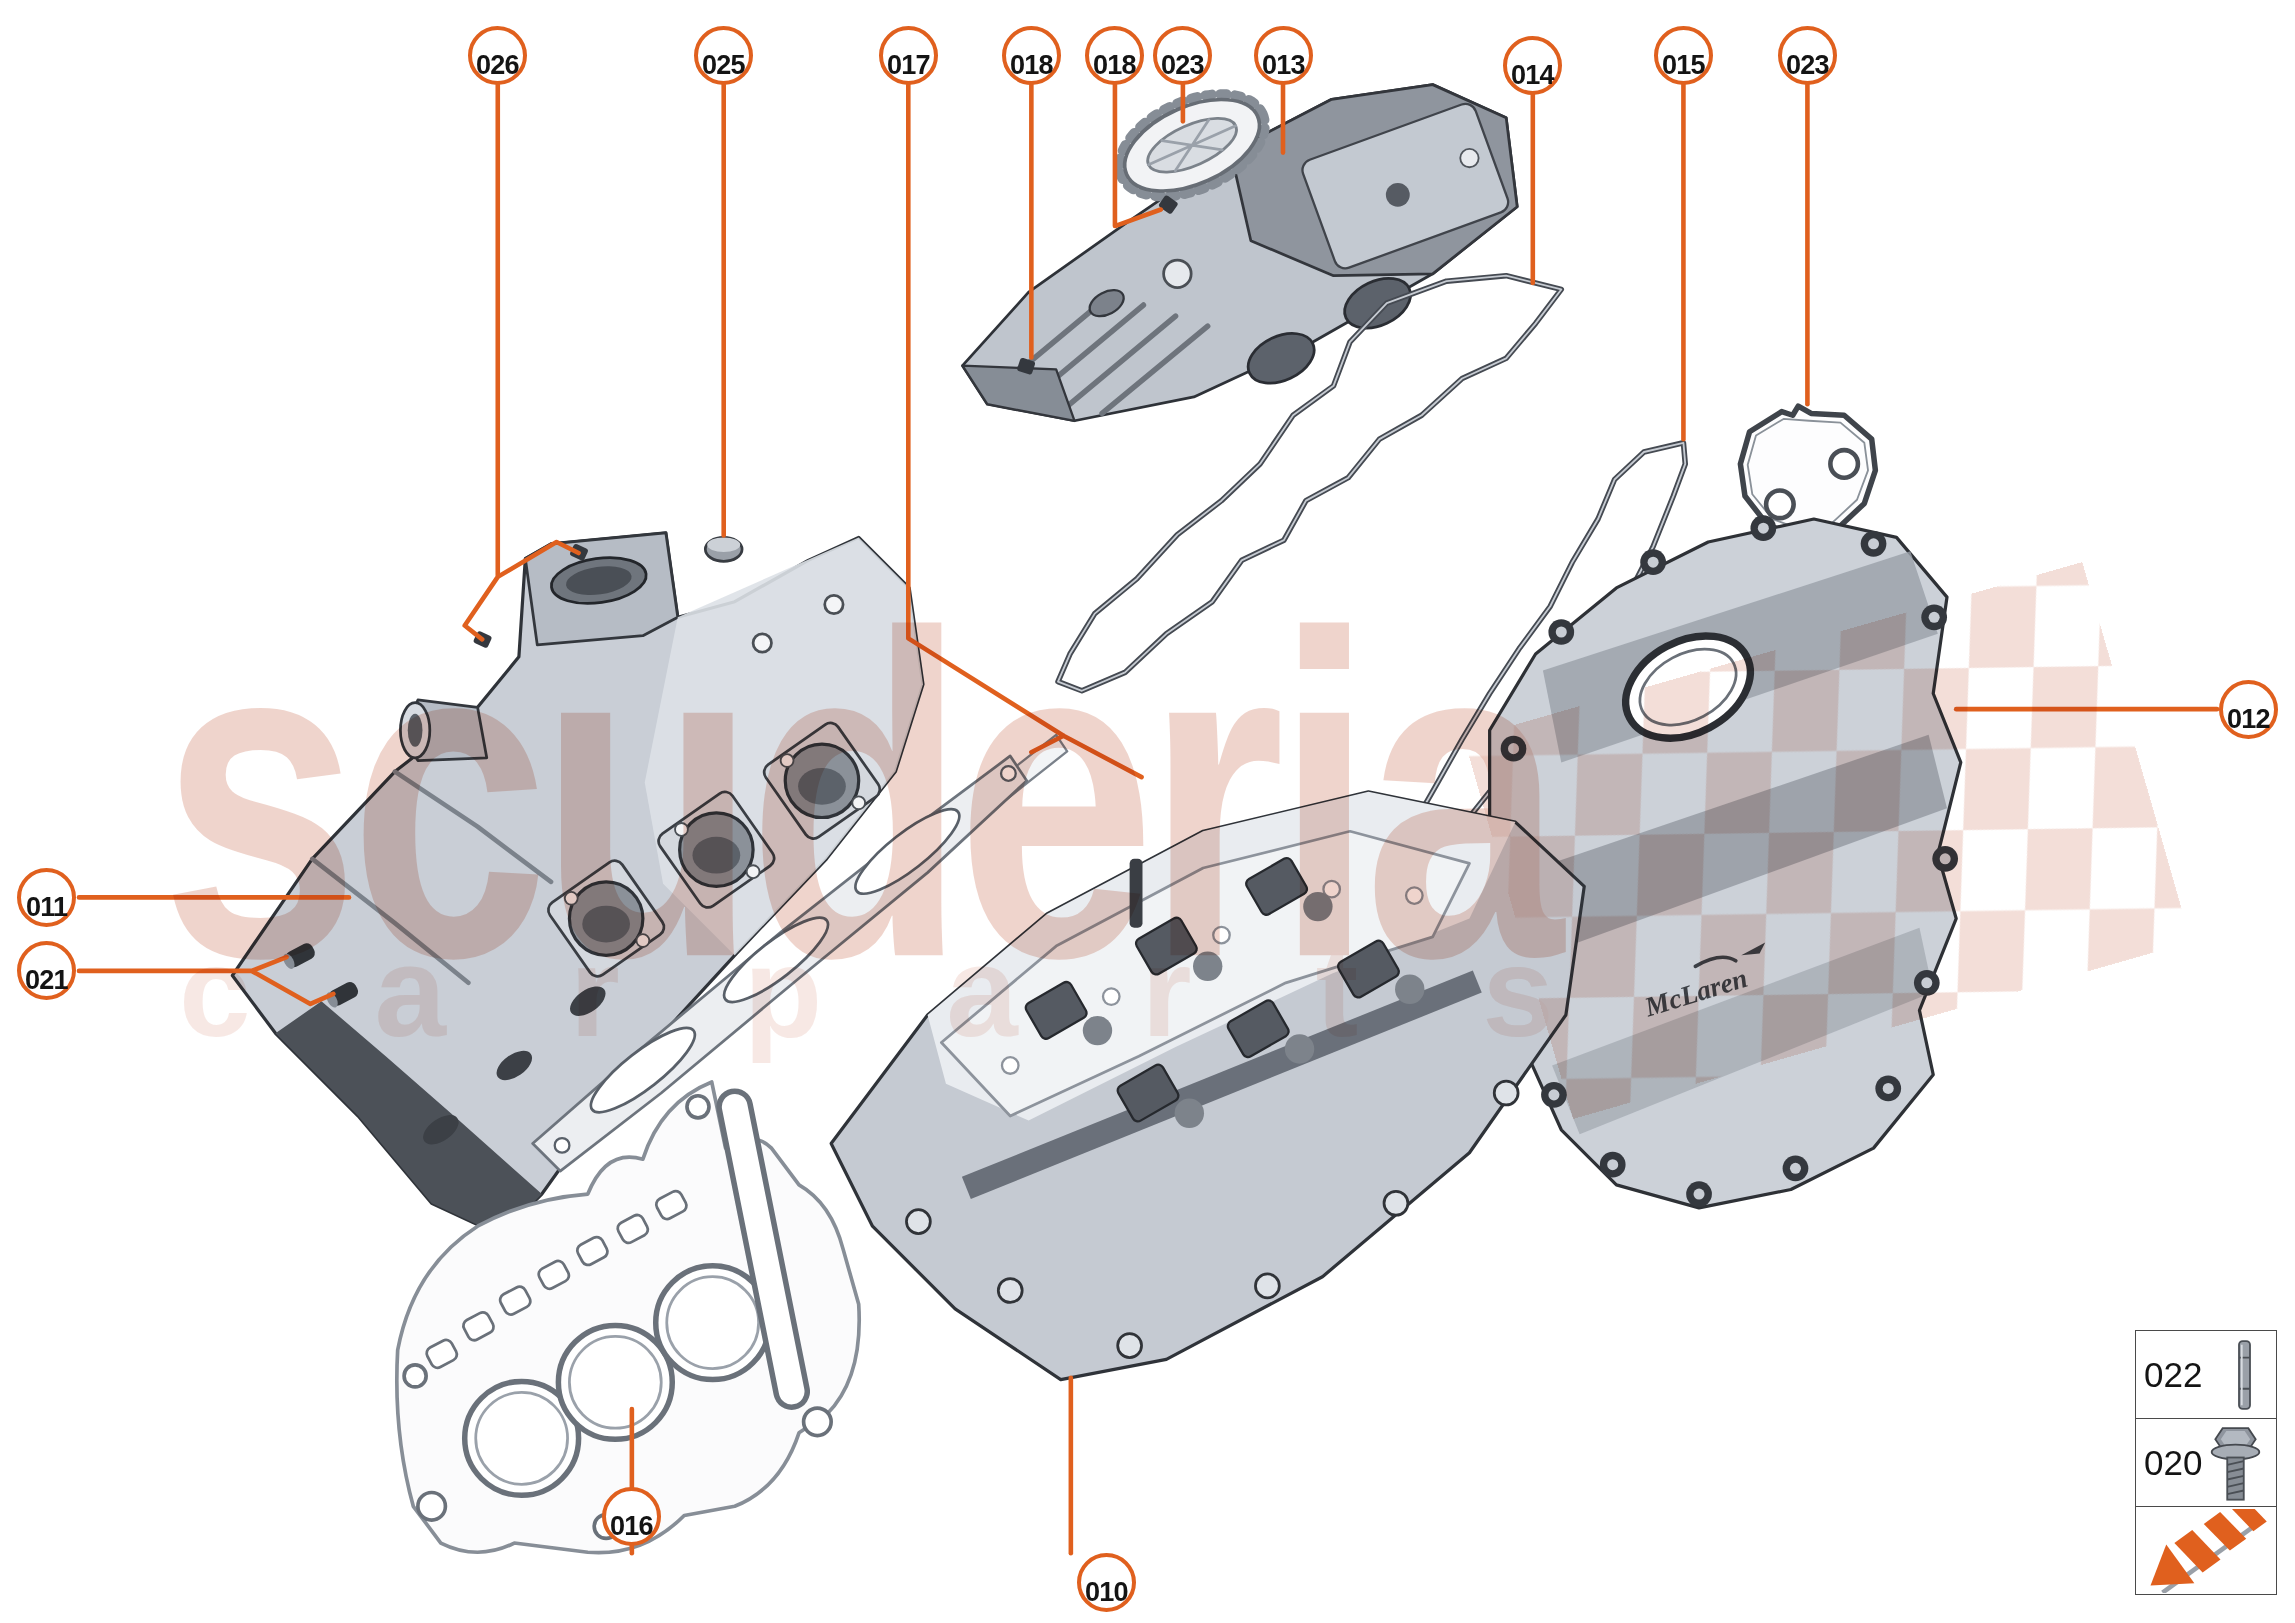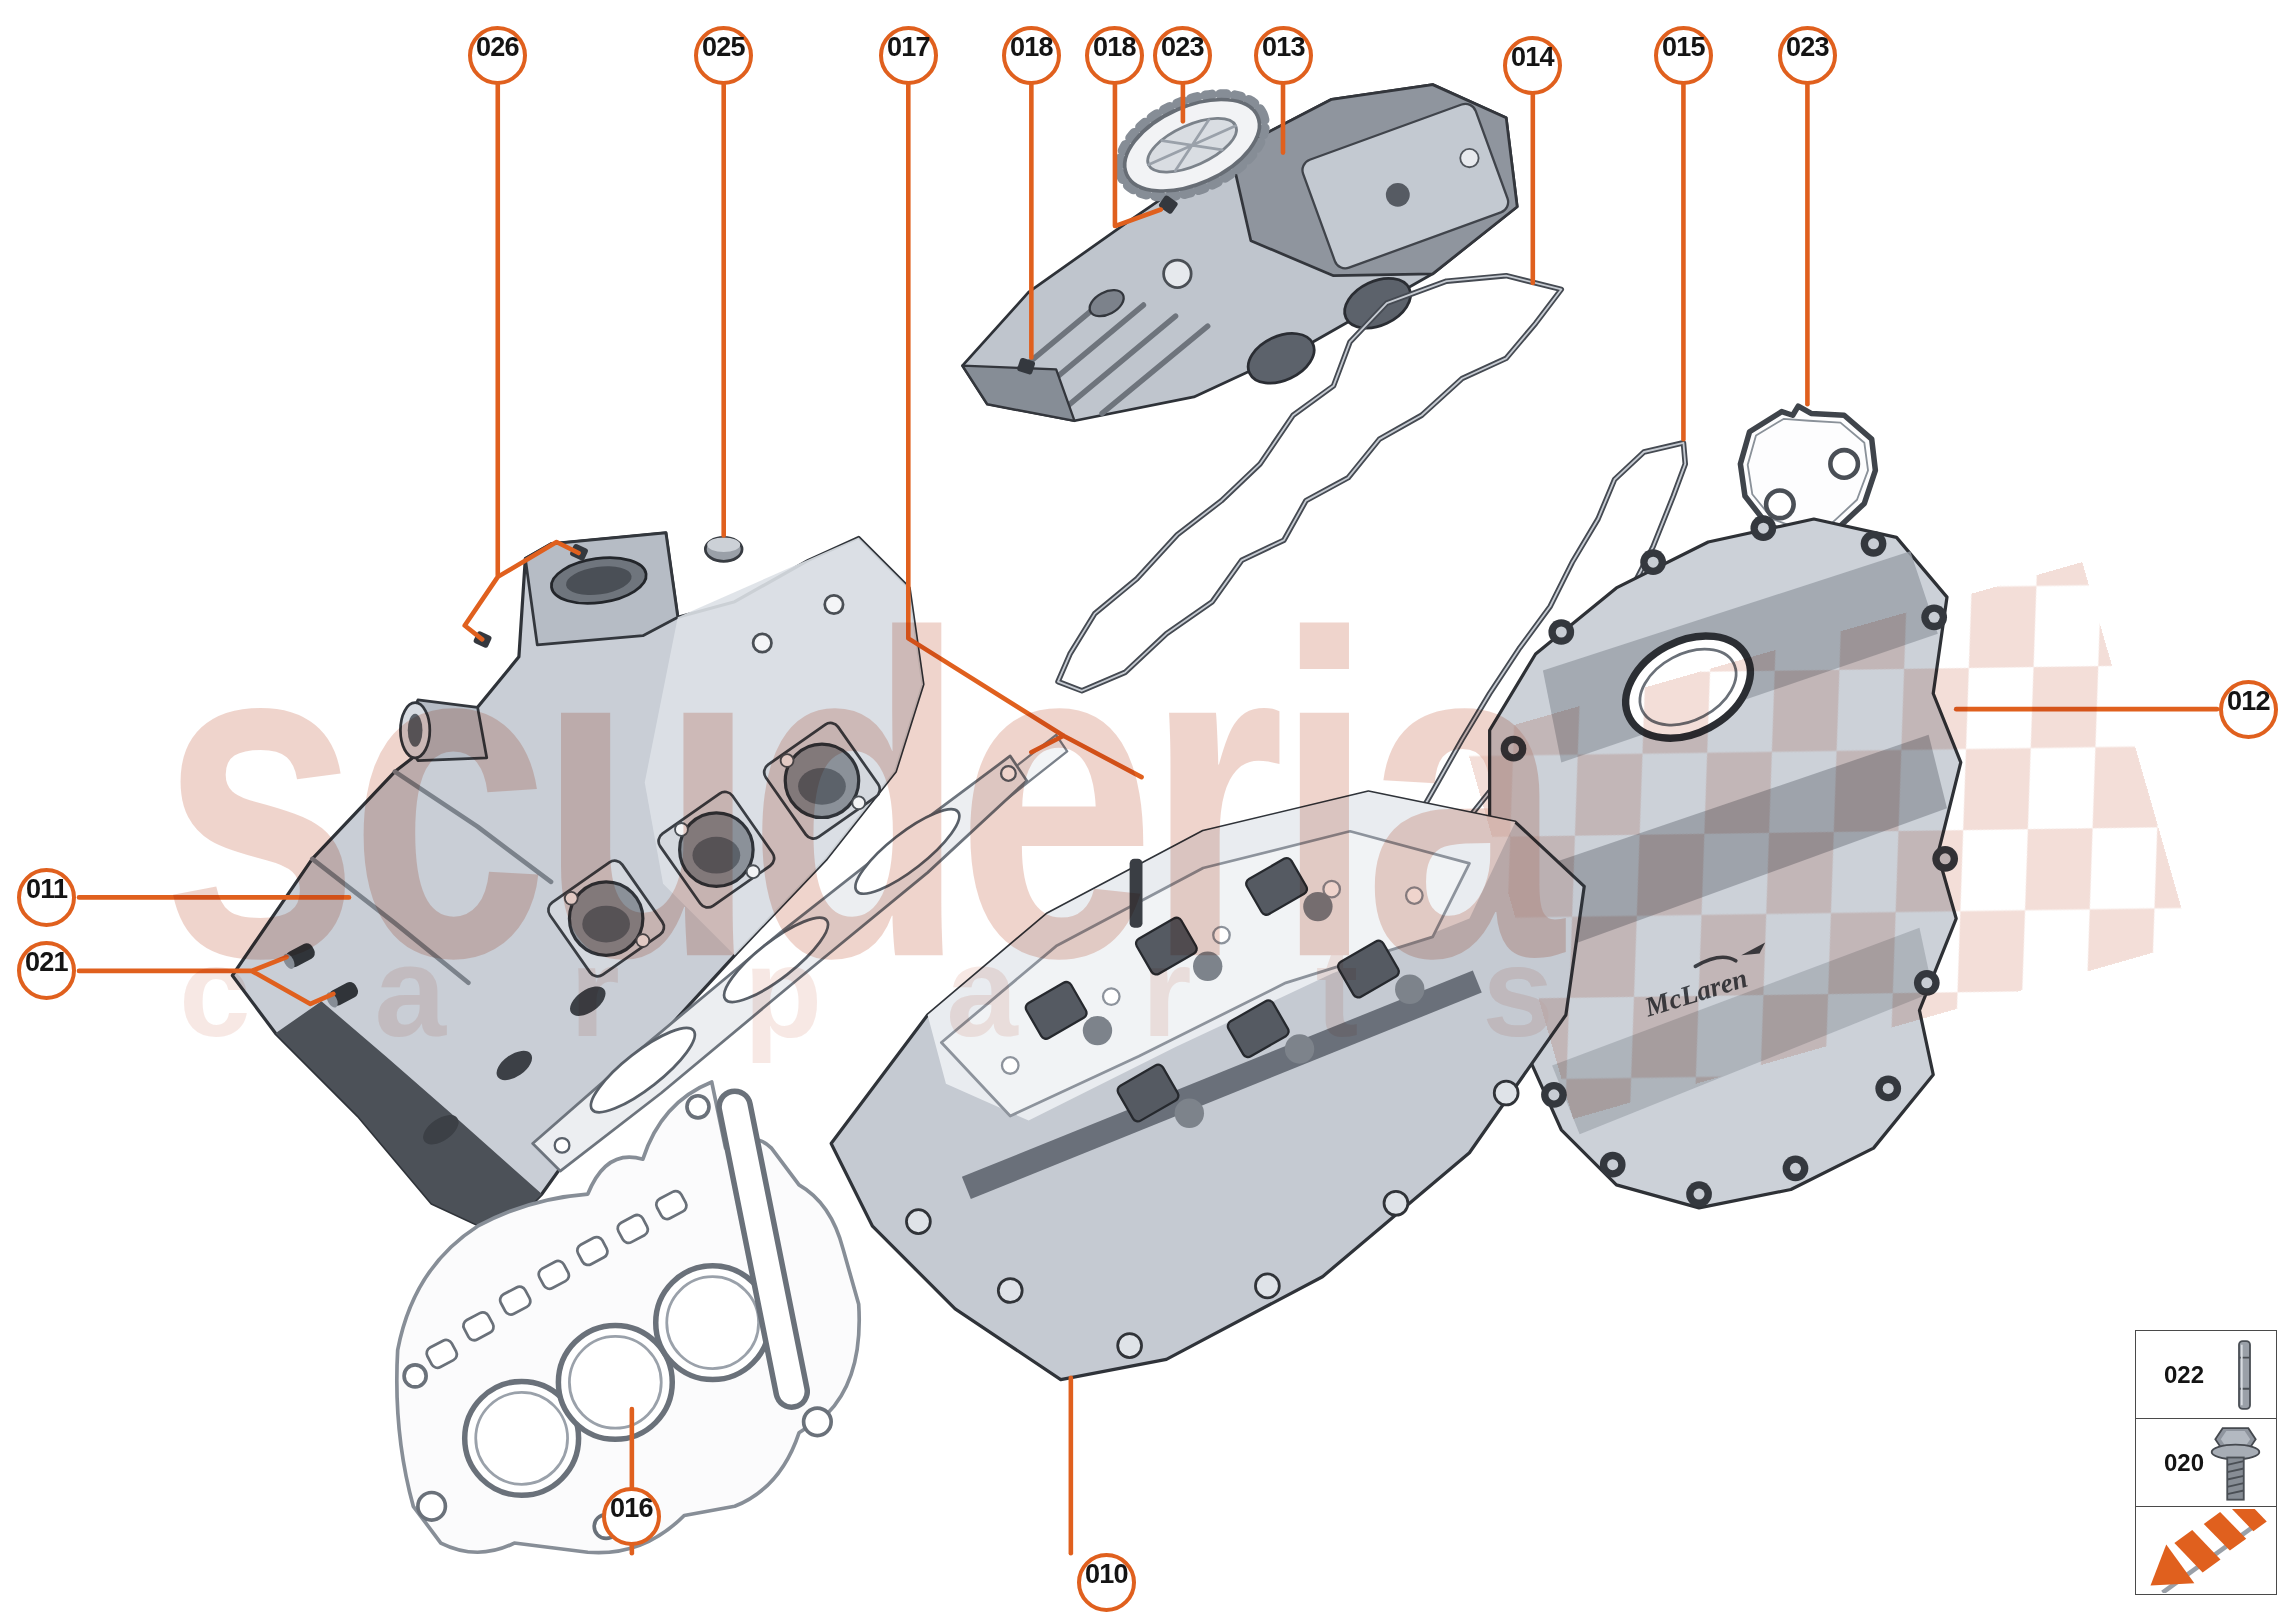--- a/index.html
+++ b/index.html
@@ -1,27 +1,27 @@
 <!DOCTYPE html>
 <html style="font-size:14.7px"><head>
 <meta charset="utf-8">
 <style>
   html,body{margin:0;padding:0;background:#ffffff;}
   #stage{position:relative;width:2296px;height:1624px;background:#ffffff;overflow:hidden;
          font-family:"Liberation Sans",sans-serif;}
   #scene{position:absolute;left:0;top:0;}
   .callout{position:absolute;width:59px;height:59px;border:4.6px solid #e0601e;border-radius:50%;
-           background:#ffffff;box-sizing:border-box;display:flex;align-items:flex-start;justify-content:center;
+           background:#ffffff;box-sizing:border-box;display:flex;align-items:flex-end;justify-content:center;
            z-index:30;cursor:pointer;}
   .callout span{font-size:28.5px;font-weight:700;color:#141414;letter-spacing:-0.9px;transform:scaleX(.95);}
   #legend{position:absolute;left:2135px;top:1330px;width:142px;height:265px;z-index:25;
           border:1.8px solid #4a4a4a;box-sizing:border-box;background:#ffffff;display:flex;flex-direction:column;}
   .legend-row{flex:1;border-bottom:1.8px solid #4a4a4a;display:flex;align-items:center;position:relative;}
   .legend-row:last-child{border-bottom:none;}
-  .legend-label{font-size:24px;font-weight:700;color:#141414;margin-left:28px;}
+  .legend-label{font-size:35px;font-weight:400;color:#141414;margin-left:8px;}
   .legend-icon{position:absolute;right:13px;top:50%;transform:translateY(-50%);}
 </style>
 </head>
 <body>
 
 <div id="stage">
 
 <svg id="scene" width="2296" height="1624" viewBox="0 0 2500 1768">
   <defs>
     <pattern id="chk" width="148" height="168" patternUnits="userSpaceOnUse" patternTransform="skewX(-18) skewY(14)">

